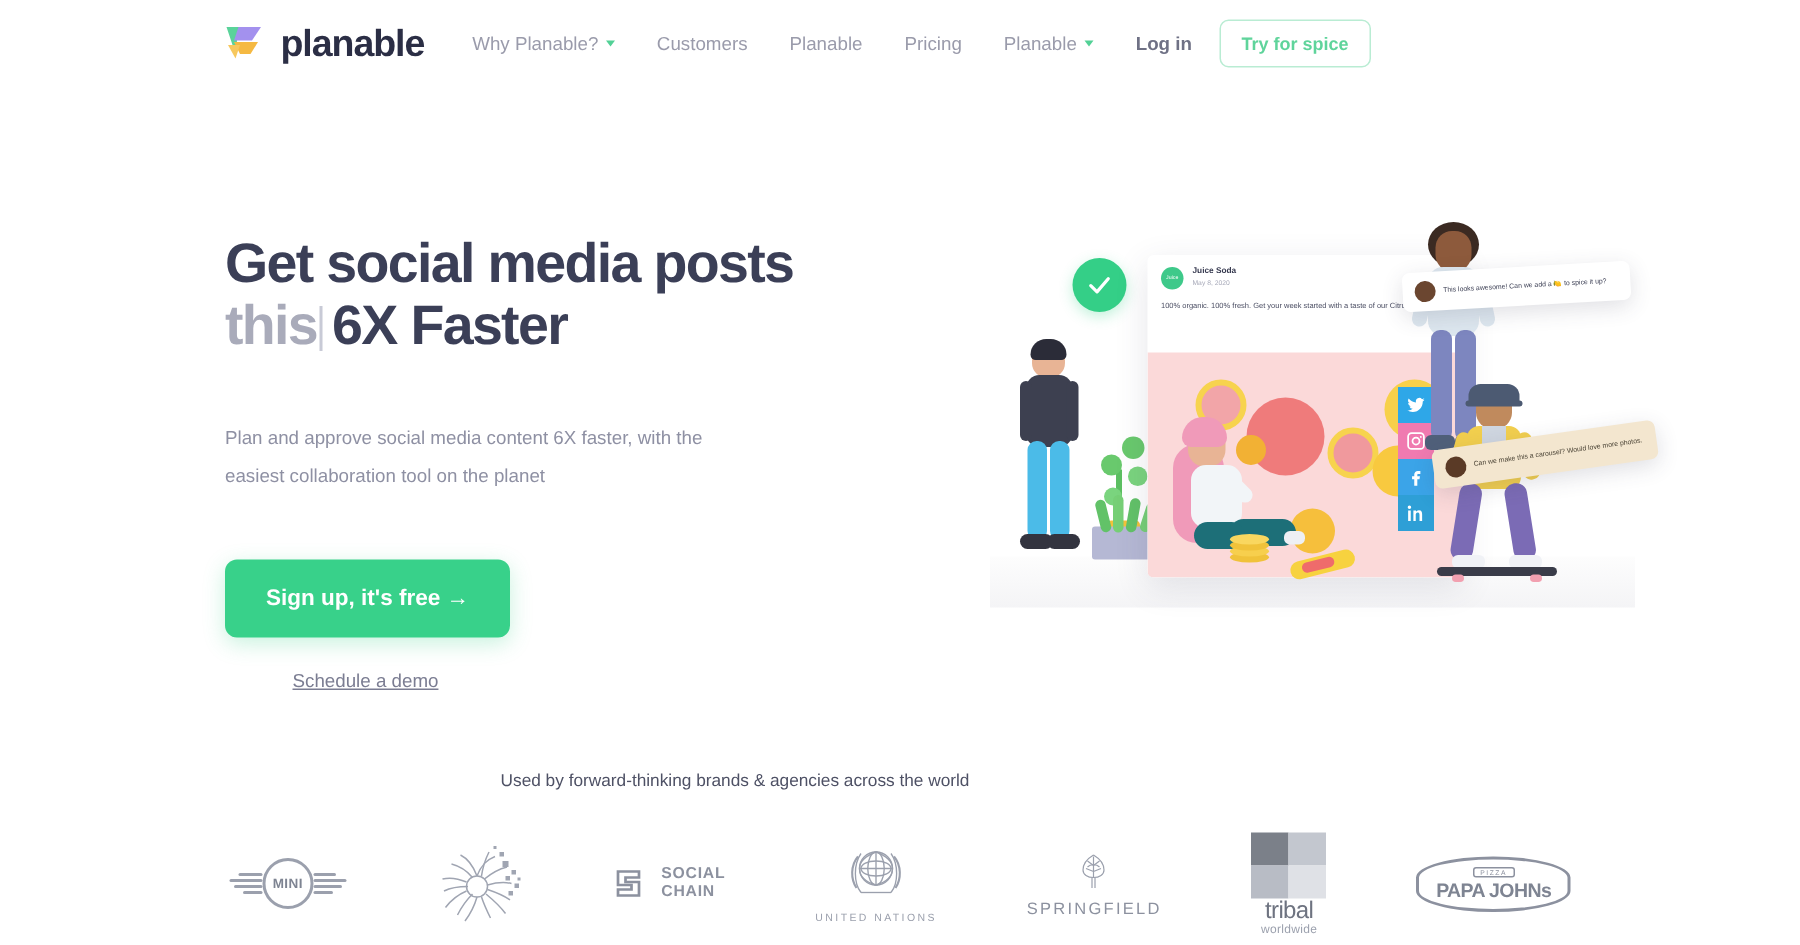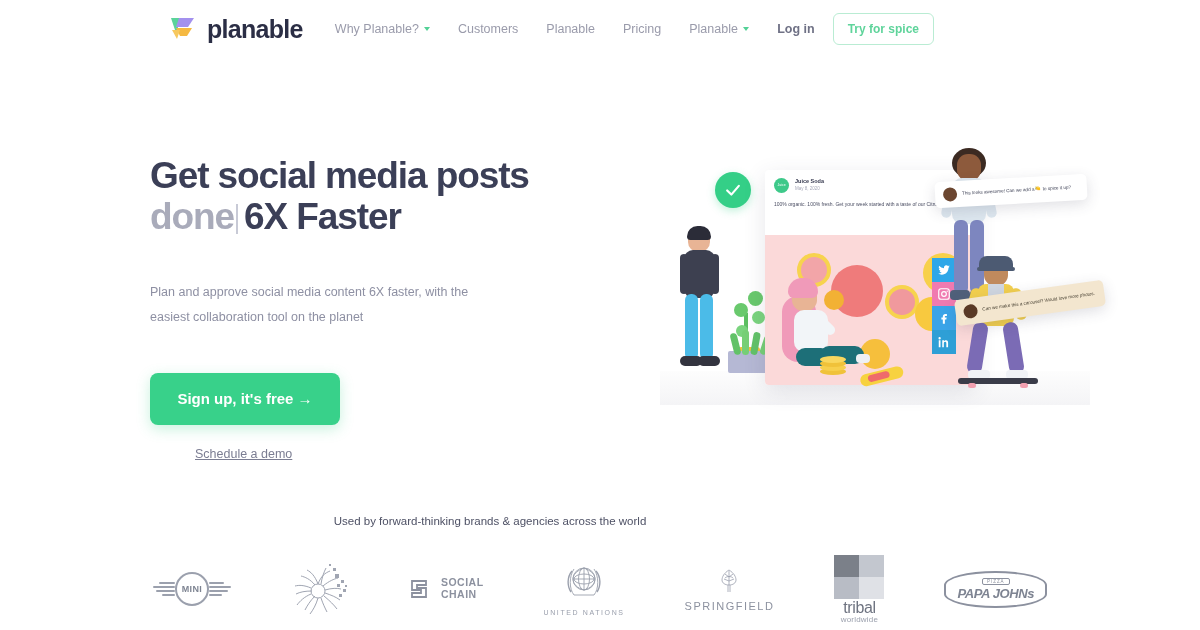--- a/index.html
+++ b/index.html
@@ -7,21 +7,21 @@
     width: 1200px; height: 630px;
     background: #ffffff;
     font-family: "Liberation Sans", sans-serif;
     overflow: hidden;
   }
   .page { position: relative; width: 1200px; height: 630px; background:#fff; }
 
   
   .nav {
     position: absolute; top: 0; left: 0; width: 1136px; height: 58px;
-    display: flex; align-items: center; margin-left: 20px;
+    display: flex; align-items: center;
   }
   .nav-logo { display:flex; align-items:center; margin-left:148px; gap:9px; }
   .logo-mark { width:30px; height:30px; position:relative; }
   .logo-word {
     font-size: 25px; font-weight: 700; color:#2b2e45; letter-spacing:-0.7px;
   }
   .nav-links { display:flex; align-items:center; margin-left:32px; gap:28px; }
   .nav-link {
     font-size: 12.5px; color:#9a9bab; white-space:nowrap;
     display:flex; align-items:center; gap:5px; cursor:pointer;
@@ -151,21 +151,21 @@
   .sf-text { font-size:11px; letter-spacing:1.5px; font-weight:400; color:#8c919f; margin-top:4px;}
   .tribal-text { font-size:16px; color:#6e7380; font-weight:400; letter-spacing:-.4px; }
   .tribal-sub { font-size:8px; color:#9ba0ad; letter-spacing:.2px; margin-top:-2px; }
   .tribal-grid { display:grid; grid-template-columns:25px 25px; grid-template-rows:22px 22px; }
   .pj-box {
     border:2px solid #8c919f; border-radius:50%/38%; padding:5px 11px;
     display:flex; flex-direction:column; align-items:center;
   }
   .pj-top { font-size:4.5px; letter-spacing:1px; color:#8c919f; border:1px solid #8c919f;
             padding:0 4px; border-radius:2px; margin-bottom:1px; }
-  .pj-main { font-size:13px; font-weight:700; font-style:italic; color:#7e8492; letter-spacing:-.4px; }
+  .pj-main { font-size:13px; font-weight:700; color:#7e8492; letter-spacing:-.4px; }
 </style>
 </head>
 <body>
 
 <div class="page">
 
   <div class="nav">
 
     <div class="nav-logo">
       <span class="logo-mark">
@@ -201,21 +201,21 @@
 
     <div class="nav-right">
       <span class="login-link">Log in</span>
       <span class="try-btn">Try for spice</span>
     </div>
   </div>
 
   <div class="hero-left">
     <h1 class="headline">
       <span>Get social media posts</span><br>
-      <span class="done">done</span><span class="cursor-bar"></span><span>6X Faster</span>
+      <span class="done">this</span><span class="cursor-bar"></span><span>6X Faster</span>
     </h1>
 
     <p class="subhead">Plan and approve social media content 6X faster, with the easiest collaboration tool on the planet</p>
 
     <button class="cta-btn">Sign up, it's free →</button>
 
     <a class="demo-link">Schedule a demo</a>
   </div>
 
   <div class="illus">

